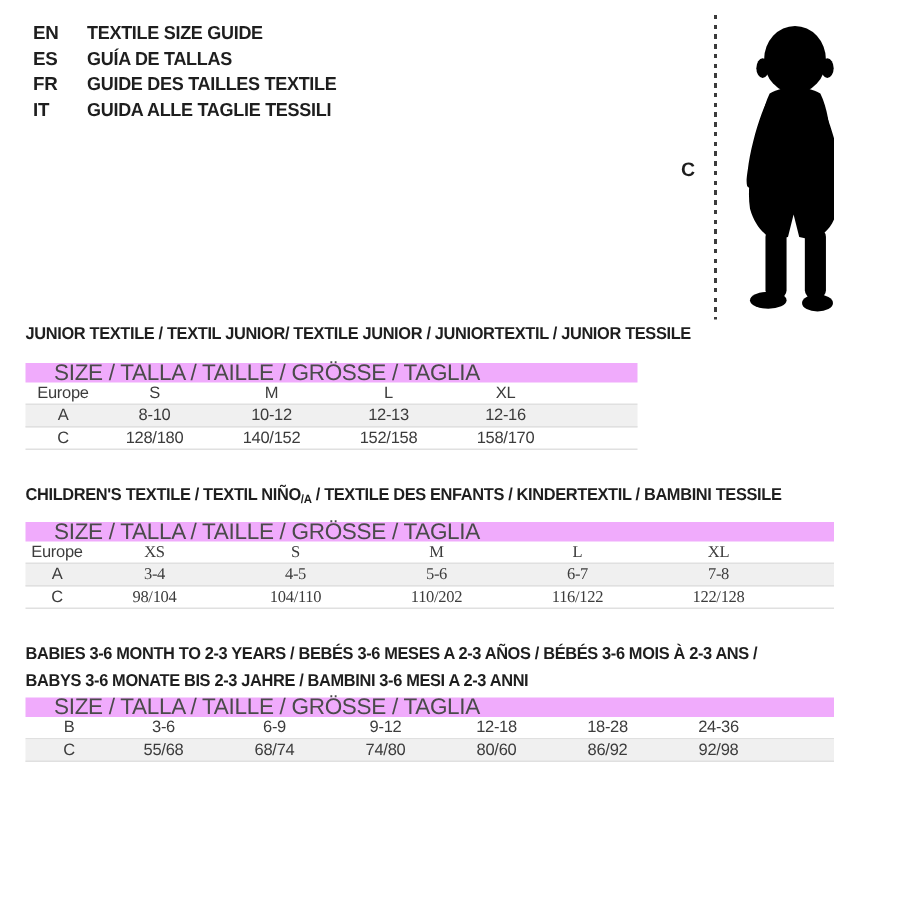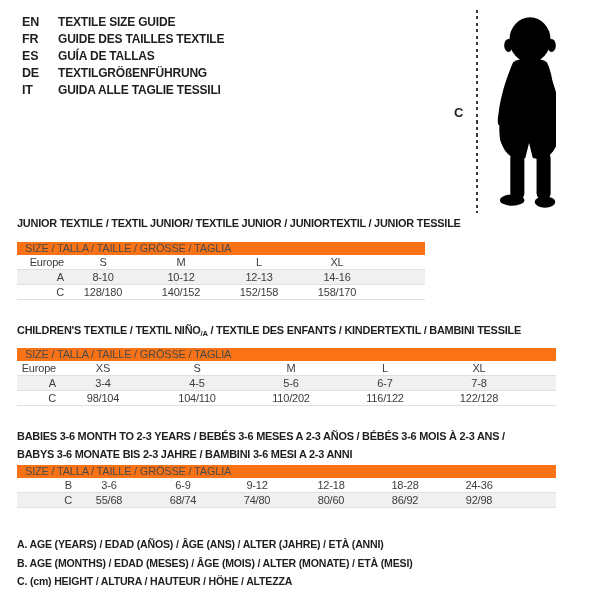--- a/index.html
+++ b/index.html
@@ -26,59 +26,55 @@
   .title1{left:17px;top:217px;}
   .title2{left:17px;top:324px;}
   .title3{left:17px;top:427px;line-height:18px;}
   .sub{font-size:8px;vertical-align:-2px;}
 
   
   .size-table{position:absolute;}
   .table1{left:17px;top:242px;width:408px;}
   .table2{left:17px;top:348px;width:563px;}
   .table3{left:17px;top:465px;width:563px;}
-  .thead{height:13px;line-height:13px;background:#f97316;color:#4a4a4a;font-size:11px;
-         padding-left:8px;letter-spacing:-0.2px;}
+  .thead{height:13px;line-height:13px;background:#f0abfc;color:#4a4a4a;font-size:15px;
+         padding-left:19px;letter-spacing:-0.2px;}
   .trow{display:flex;align-items:center;height:14px;border-bottom:1px solid #e0e0e0;
         font-size:11px;color:#3c3c3c;letter-spacing:-0.2px;}
   .trow.alt{background:#f0f0f0;}
   .cell{display:block;}
-  .lbl{text-align:right;padding-left:3px;}
+  .lbl{text-align:center;padding-left:3px;}
   .val{text-align:center;}
   .spacer{flex:1;}
   .table1 .lbl{width:44px;} .table1 .val{width:78px;}
-  .table2 .lbl{width:36px;} .table2 .val{width:94px;}
+  .table2 .lbl{width:36px;} .table2 .val{width:94px;font-family:Liberation Serif, serif;}
   .table3 .lbl{width:52px;} .table3 .val{width:74px;}
 
   
   .notes{position:absolute;left:17px;top:535px;}
   .note-line{font-size:11px;font-weight:700;color:#1e1e1e;line-height:18.5px;
              letter-spacing:-0.2px;white-space:nowrap;transform:scaleX(0.96);transform-origin:0 0;}
 </style>
 </head>
 <body>
 
 <div class="page">
 
   <div class="lang-block">
     <div class="lang-row">
       <span class="lang-code">EN</span>
       <span class="lang-label">TEXTILE SIZE GUIDE</span>
     </div>
     <div class="lang-row">
-      <span class="lang-code">FR</span>
-      <span class="lang-label">GUIDE DES TAILLES TEXTILE</span>
-    </div>
-    <div class="lang-row">
       <span class="lang-code">ES</span>
       <span class="lang-label">GUÍA DE TALLAS</span>
     </div>
     <div class="lang-row">
-      <span class="lang-code">DE</span>
-      <span class="lang-label">TEXTILGRÖßENFÜHRUNG</span>
+      <span class="lang-code">FR</span>
+      <span class="lang-label">GUIDE DES TAILLES TEXTILE</span>
     </div>
     <div class="lang-row">
       <span class="lang-code">IT</span>
       <span class="lang-label">GUIDA ALLE TAGLIE TESSILI</span>
     </div>
   </div>
 
   <div class="figure">
     <div class="dotted-line"></div>
     <div class="measure-label">C</div>
@@ -109,21 +105,21 @@
       <span class="cell val">M</span>
       <span class="cell val">L</span>
       <span class="cell val">XL</span>
       <span class="spacer"></span>
     </div>
     <div class="trow alt">
       <span class="cell lbl">A</span>
       <span class="cell val">8-10</span>
       <span class="cell val">10-12</span>
       <span class="cell val">12-13</span>
-      <span class="cell val">14-16</span>
+      <span class="cell val">12-16</span>
       <span class="spacer"></span>
     </div>
     <div class="trow">
       <span class="cell lbl">C</span>
       <span class="cell val">128/180</span>
       <span class="cell val">140/152</span>
       <span class="cell val">152/158</span>
       <span class="cell val">158/170</span>
       <span class="spacer"></span>
     </div>
@@ -184,19 +180,14 @@
       <span class="cell val">55/68</span>
       <span class="cell val">68/74</span>
       <span class="cell val">74/80</span>
       <span class="cell val">80/60</span>
       <span class="cell val">86/92</span>
       <span class="cell val">92/98</span>
       <span class="spacer"></span>
     </div>
   </div>
 
-  <div class="notes">
-    <div class="note-line">A. AGE (YEARS) / EDAD (AÑOS) / ÂGE (ANS) / ALTER (JAHRE) / ETÀ (ANNI)</div>
-    <div class="note-line">B. AGE (MONTHS) / EDAD (MESES) / ÂGE (MOIS) / ALTER (MONATE) / ETÀ (MESI)</div>
-    <div class="note-line">C. (cm) HEIGHT / ALTURA / HAUTEUR / HÖHE / ALTEZZA</div>
-  </div>
 
 </div>
 
 </body></html>

